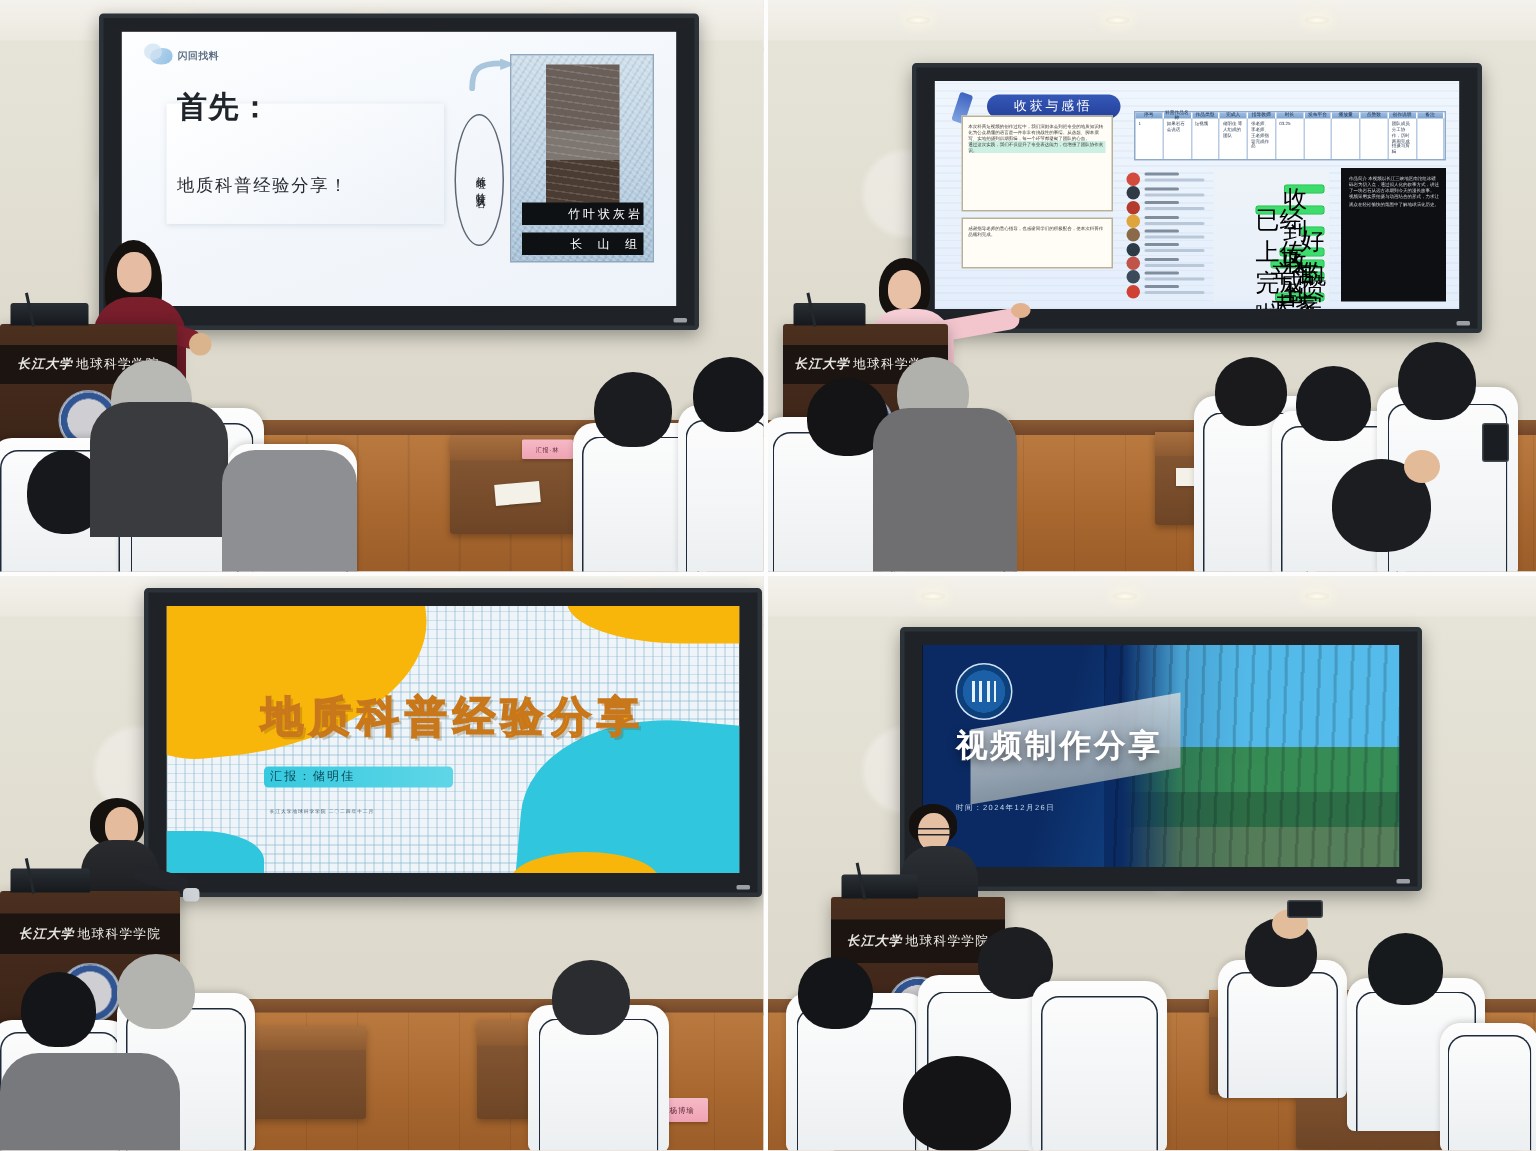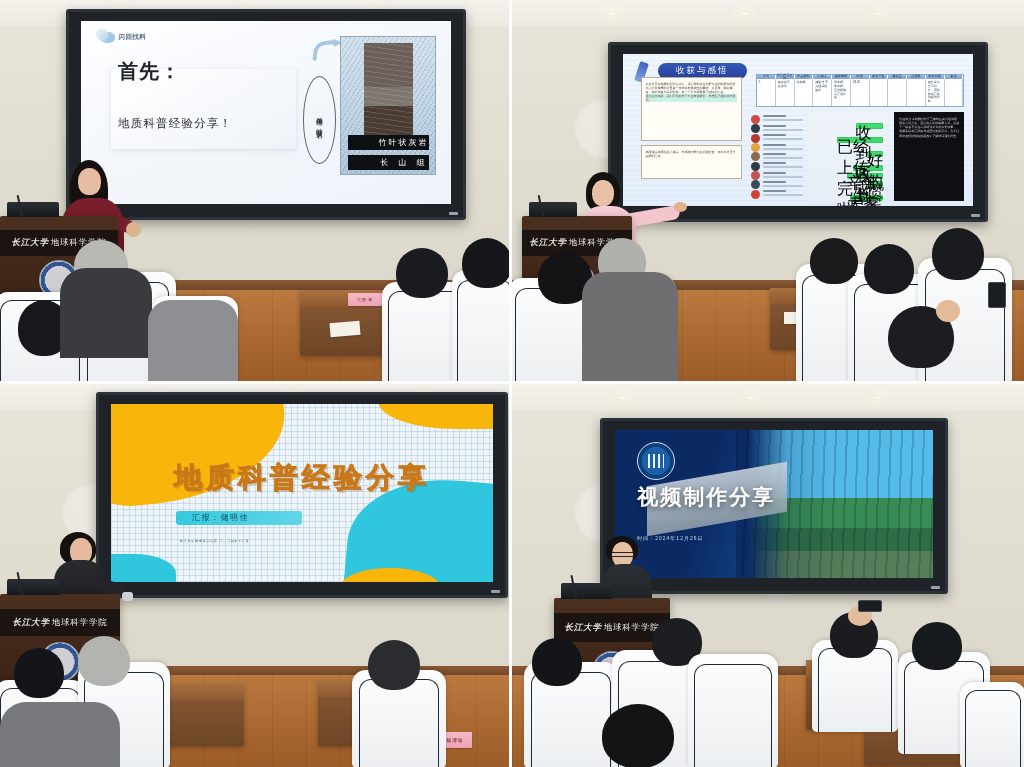--- a/index.html
+++ b/index.html
@@ -195,21 +195,21 @@
     background:#2fc6de; border-radius:0 50% 0 0; }
   .s3-title{
     position:absolute; left:0; right:0; top:31%; text-align:center;
     font-size:28px; font-weight:bold; letter-spacing:4px;
     color:#f6a800; -webkit-text-stroke:1px #c8771a;
     text-shadow:2px 2px 0 rgba(120,70,10,.25);
   }
   .s3-sub{
     position:absolute; left:17%; top:60%; width:33%; height:8%;
     background:linear-gradient(90deg,#35c9df,#5fd6e7);
-    border-radius:3px; display:flex; align-items:center; padding-left:16px;
+    border-radius:3px; display:flex; align-items:center; padding-left:4px;
     font-size:8px; color:#0c4a58; letter-spacing:1.5px;
   }
   .s3-foot{ position:absolute; left:18%; top:76%; width:26%; font-size:3.2px;
     color:#3d5a67; letter-spacing:.6px; line-height:1.7; }
 
   
   .slide4{ position:absolute; inset:0;
     background:linear-gradient(105deg,#0b2a63 0 30%, #10407f 48%, #1763a8 70%, #2a86c4 100%);
     overflow:hidden;
   }

